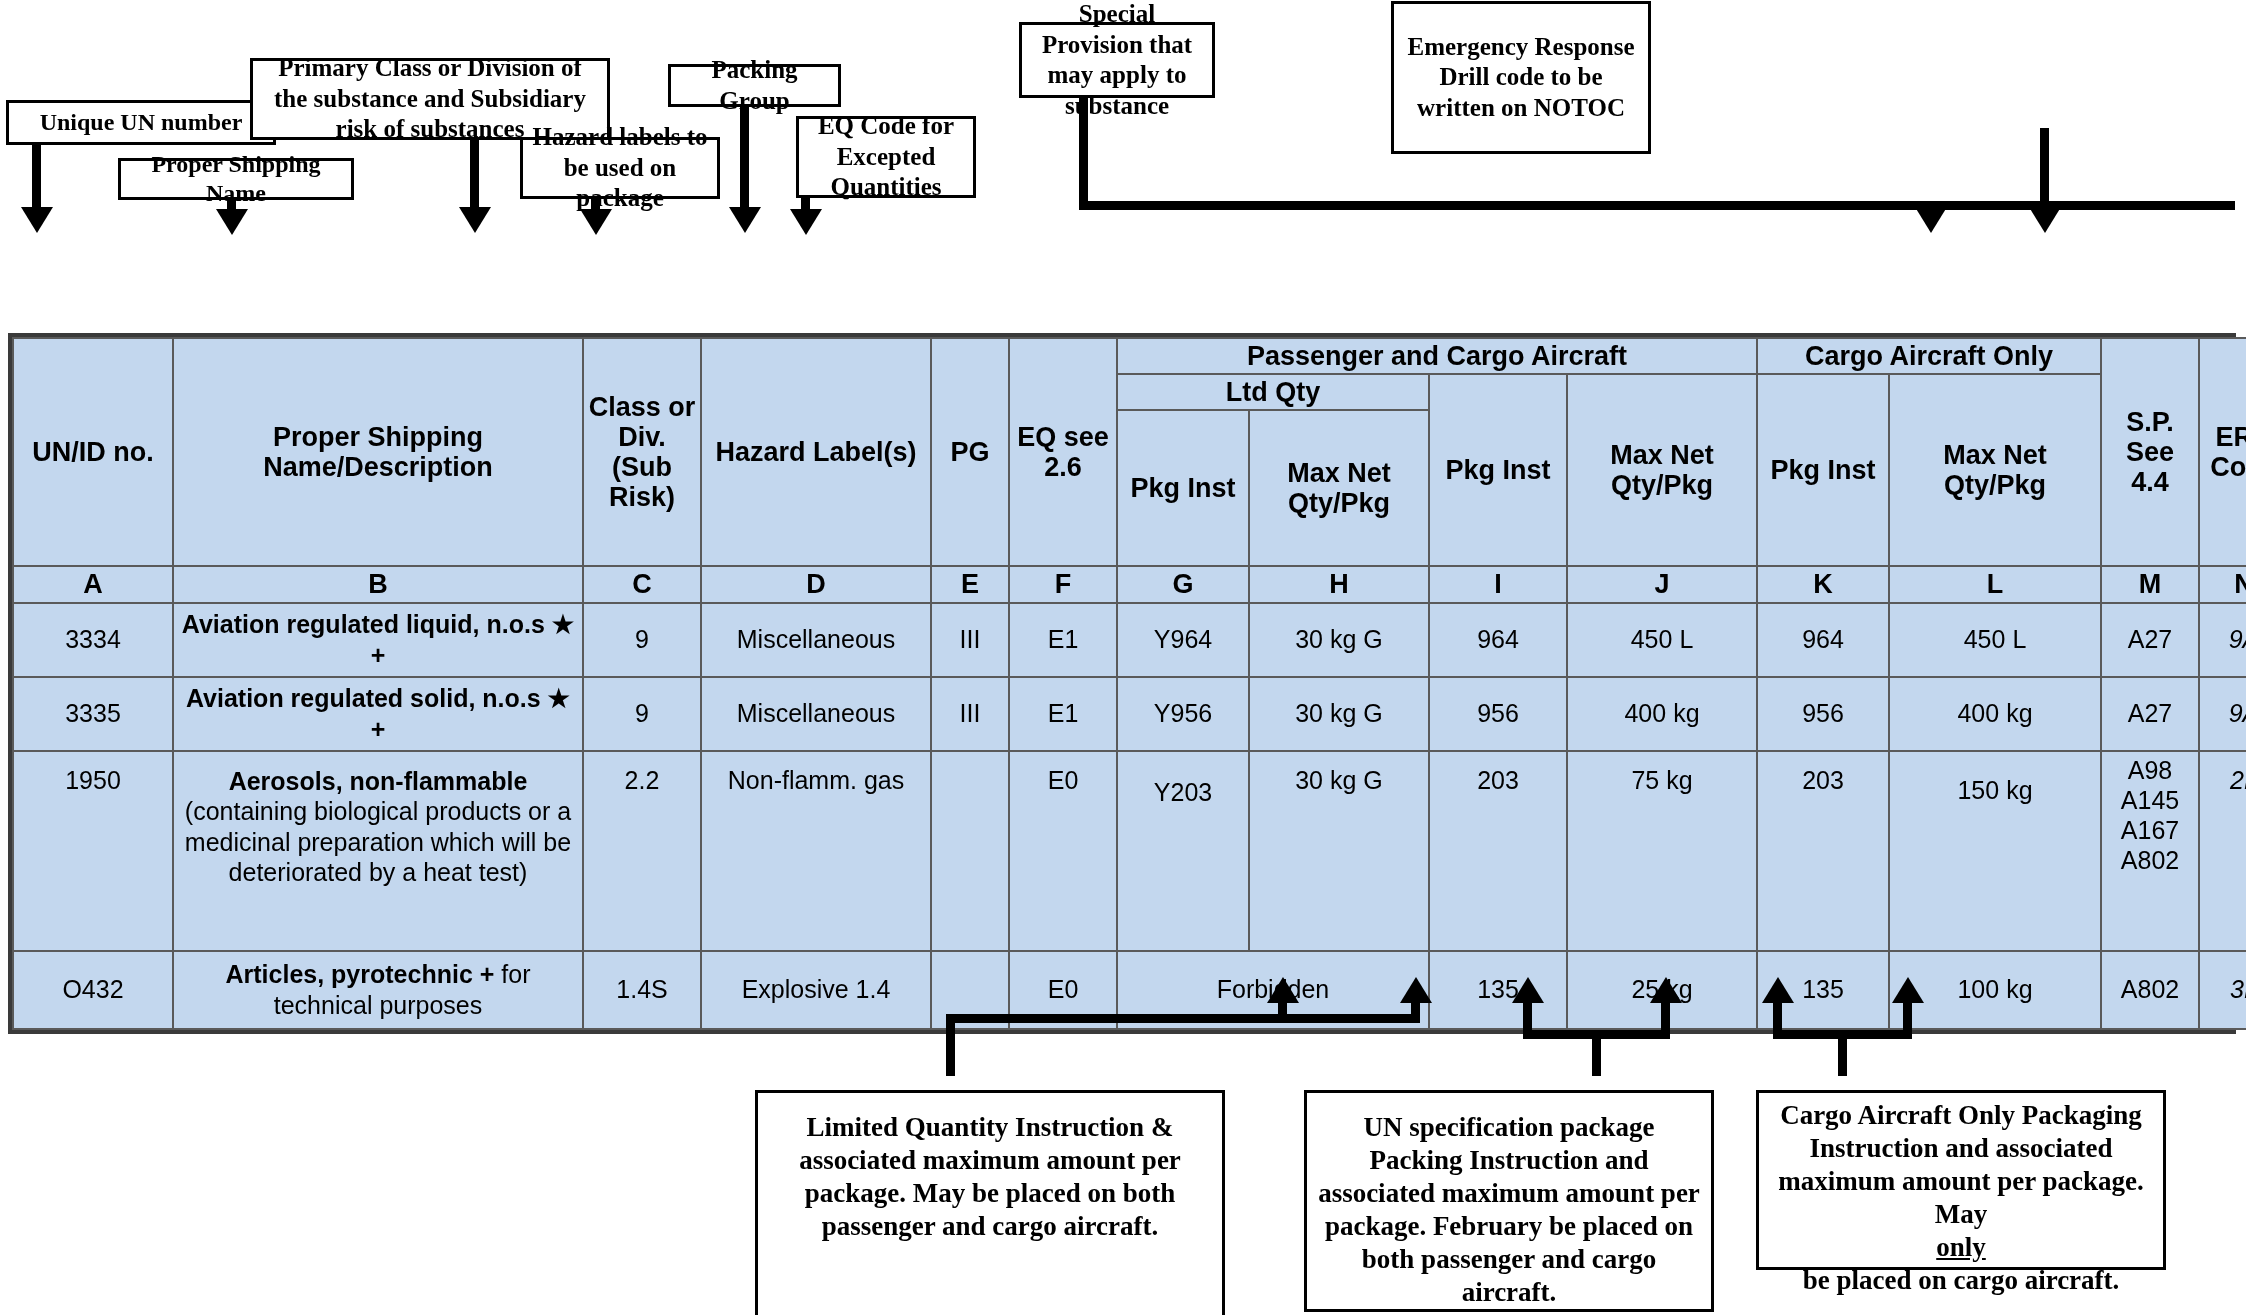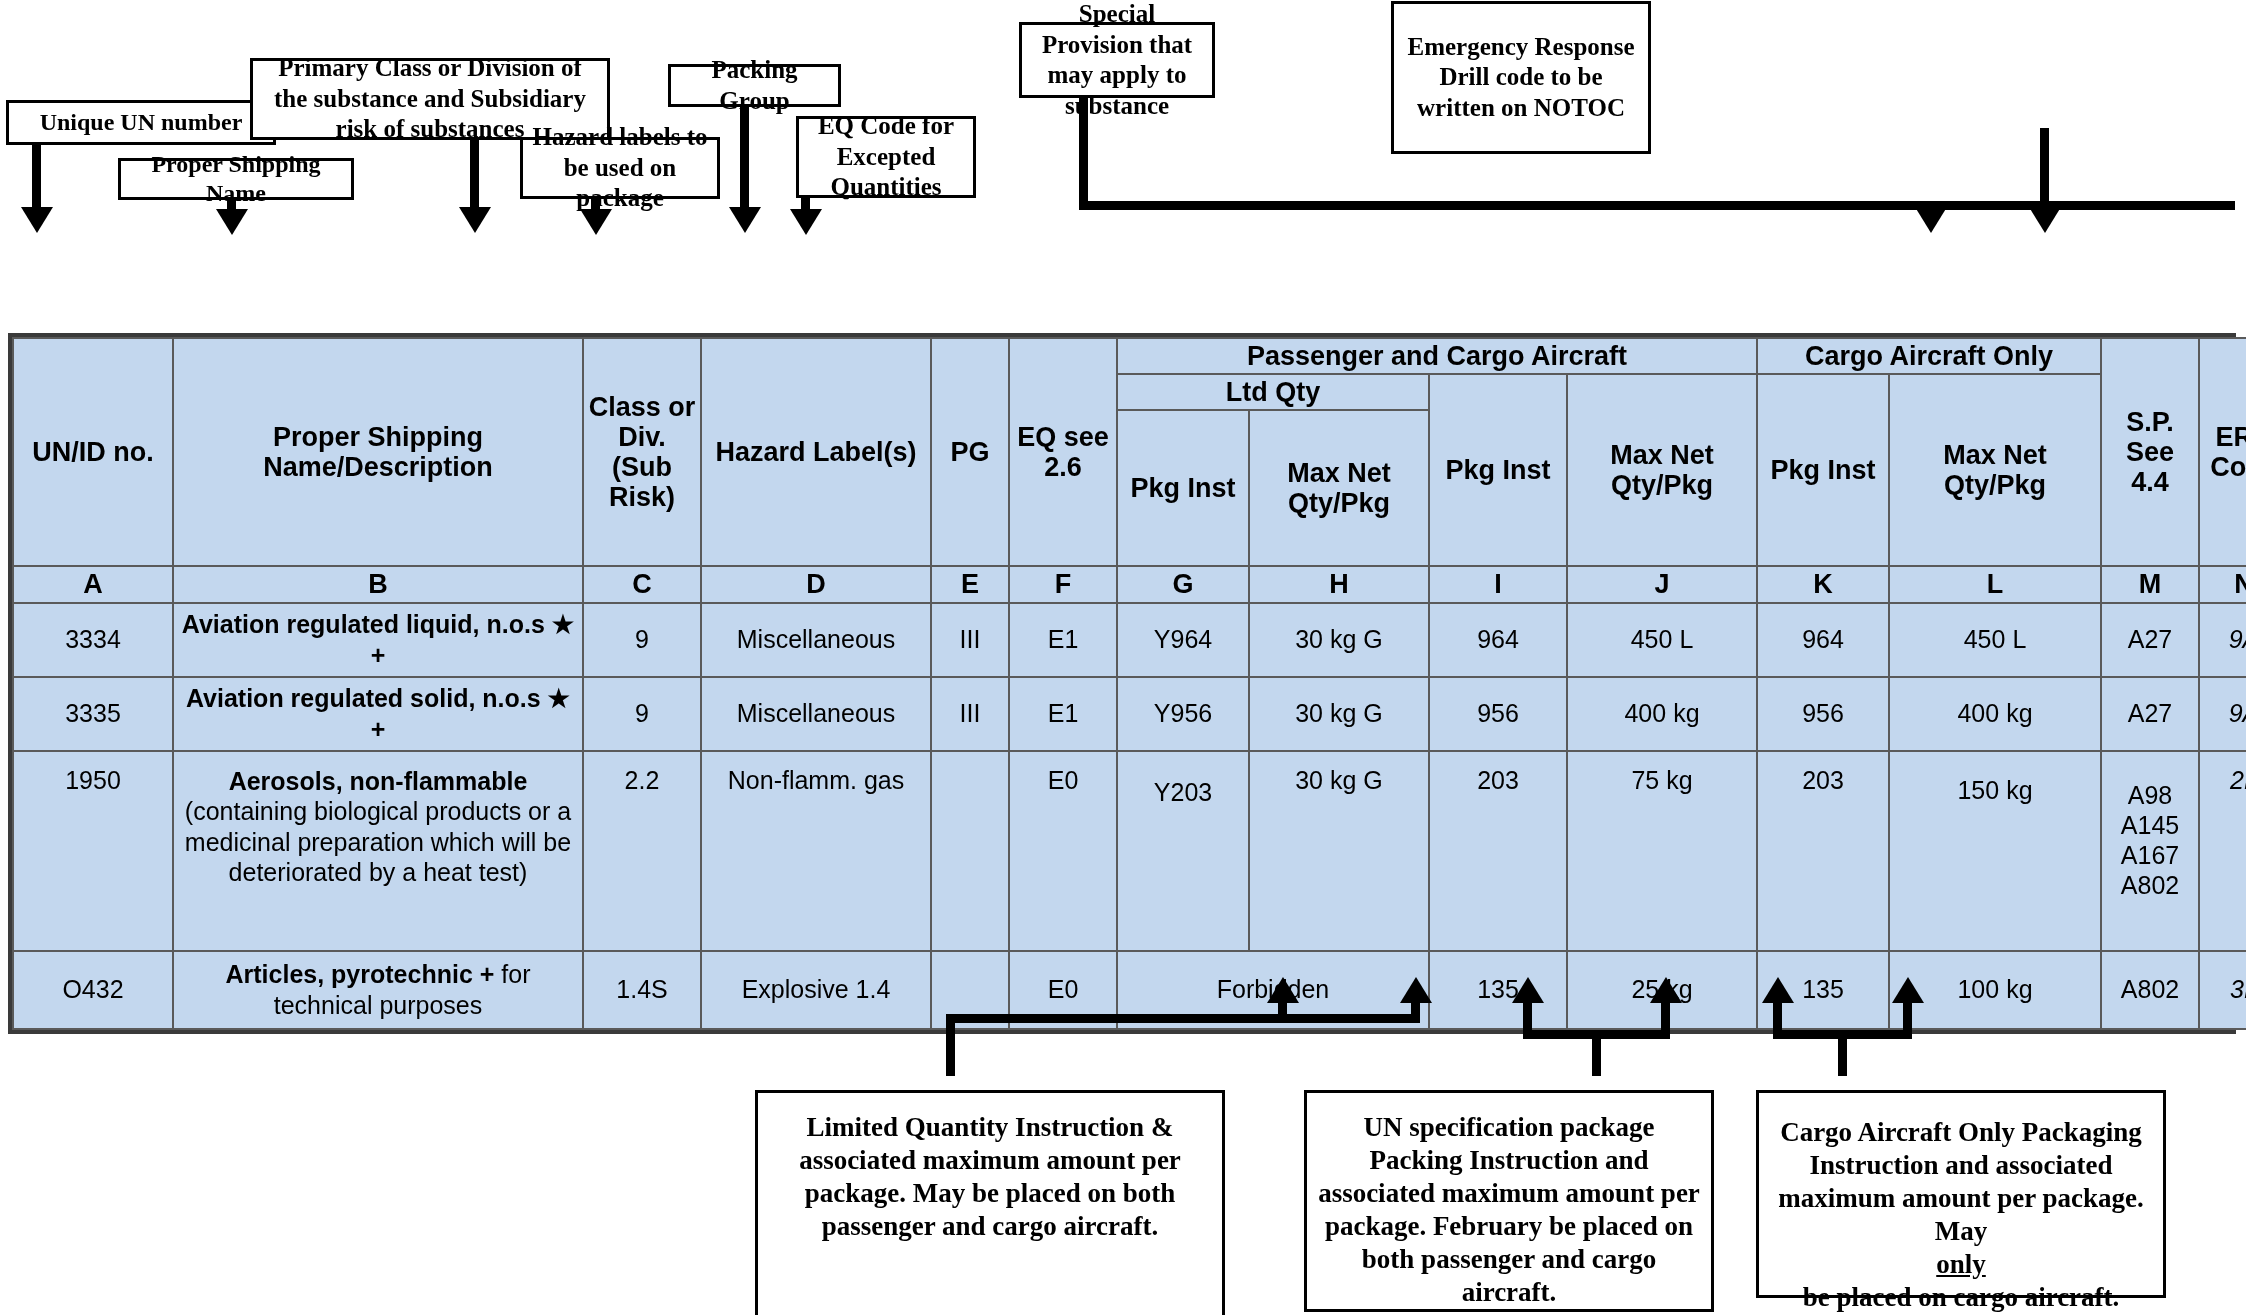--- a/index.html
+++ b/index.html
@@ -339,21 +339,21 @@
         <td style="vertical-align:top;padding-top:14px;">2.2</td>
         <td style="vertical-align:top;padding-top:14px;border-radius:23px;">Non-flamm. gas</td>
         <td style="vertical-align:top;padding-top:14px;"></td>
         <td style="vertical-align:top;padding-top:14px;">E0</td>
         <td style="vertical-align:top;padding-top:26px;">Y203</td>
         <td style="vertical-align:top;padding-top:14px;">30 kg G</td>
         <td style="vertical-align:top;padding-top:14px;">203</td>
         <td style="vertical-align:top;padding-top:14px;">75 kg</td>
         <td style="vertical-align:top;padding-top:14px;">203</td>
         <td style="vertical-align:top;padding-top:24px;">150 kg</td>
-        <td class="sp-multi" style="vertical-align: top; padding-top: 28px; width: 98px; word-spacing: normal;">A98<br>A145<br>A167<br>A802</td>
+        <td class="sp-multi" style="vertical-align: top; padding-top: 3px; width: 98px; word-spacing: normal;">A98<br>A145<br>A167<br>A802</td>
         <td class="italic" style="vertical-align:top;padding-top:14px;">2L</td>
       </tr>
 
       <tr style="height:78px;">
         <td>O432</td>
         <td class="left psn"><b>Articles, pyrotechnic +</b> <span>for technical purposes</span></td>
         <td>1.4S</td>
         <td>Explosive 1.4</td>
         <td></td>
         <td>E0</td>
@@ -391,15 +391,15 @@
 <div class="vline" style="left:1838px; top:1030px; width:9px; height:46px;"></div>
 
 <div class="callout" style="left:755px; top:1090px; width:470px; height:251px; font-size:27px; align-items:flex-start; padding-top:18px;">
   <span>Limited Quantity Instruction &amp; associated maximum amount per package. May be placed on both passenger and cargo aircraft.</span>
 </div>
 
 <div class="callout" style="left:1304px; top:1090px; width:410px; height:222px; font-size:27px; align-items:flex-start; padding-top:18px;">
   <span>UN specification package Packing Instruction and associated maximum amount per package. February be placed on both passenger and cargo aircraft.</span>
 </div>
 
-<div class="callout" style="left:1756px; top:1090px; width:410px; height:208px; font-size:27px; align-items:flex-start; padding-top:23px;">
+<div class="callout" style="left:1756px; top:1090px; width:410px; height:180px; font-size:27px; align-items:flex-start; padding-top:6px;">
   <span><span>Cargo Aircraft Only Packaging Instruction and associated maximum amount per package. May </span><u>only</u><span> be placed on cargo aircraft.</span></span>
 </div>
 
 </body></html>

